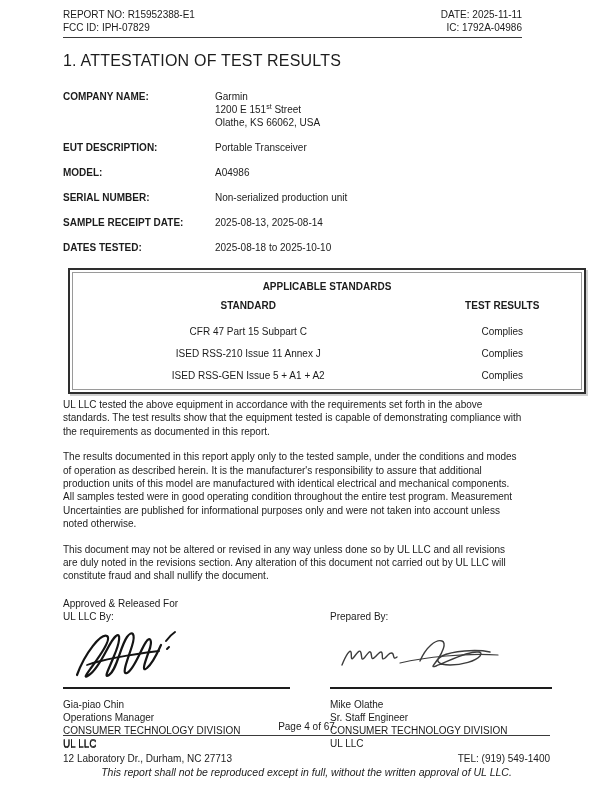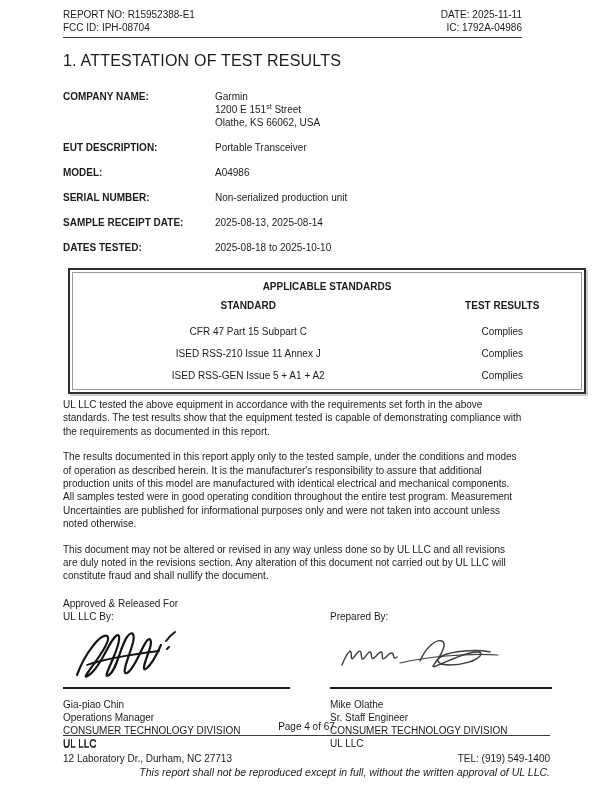--- a/index.html
+++ b/index.html
@@ -84,36 +84,36 @@
     position: absolute;
     left: 0; right: 0; bottom: 8px;
     padding: 0 50px 0 63px;
     margin-top: 14px;
   }
   .footer-page { text-align: center; padding-bottom: 2px; }
   .footer-rule { border-bottom: 1.5px solid #3a3a3a; }
   .footer-company { margin-top: 2px; }
   .footer-addr-row { display: flex; justify-content: space-between; margin-top: 1px; }
   .footer-disclaimer {
-    text-align: right;
+    text-align: center;
     font-style: italic;
     font-size: 10.5px;
     margin-top: 1px;
   }
 </style>
 </head>
 <body>
 
 <div class="page">
   <div class="content">
 
     <div class="doc-header">
       <div class="left">
         <div>REPORT NO: R15952388-E1</div>
-        <div>FCC ID: IPH-08704</div>
+        <div>FCC ID: IPH-07829</div>
       </div>
       <div class="right">
         <div>DATE: 2025-11-11</div>
         <div>IC: 1792A-04986</div>
       </div>
     </div>
 
     <div class="doc-title">1. ATTESTATION OF TEST RESULTS</div>
 
     <div class="info-block">

